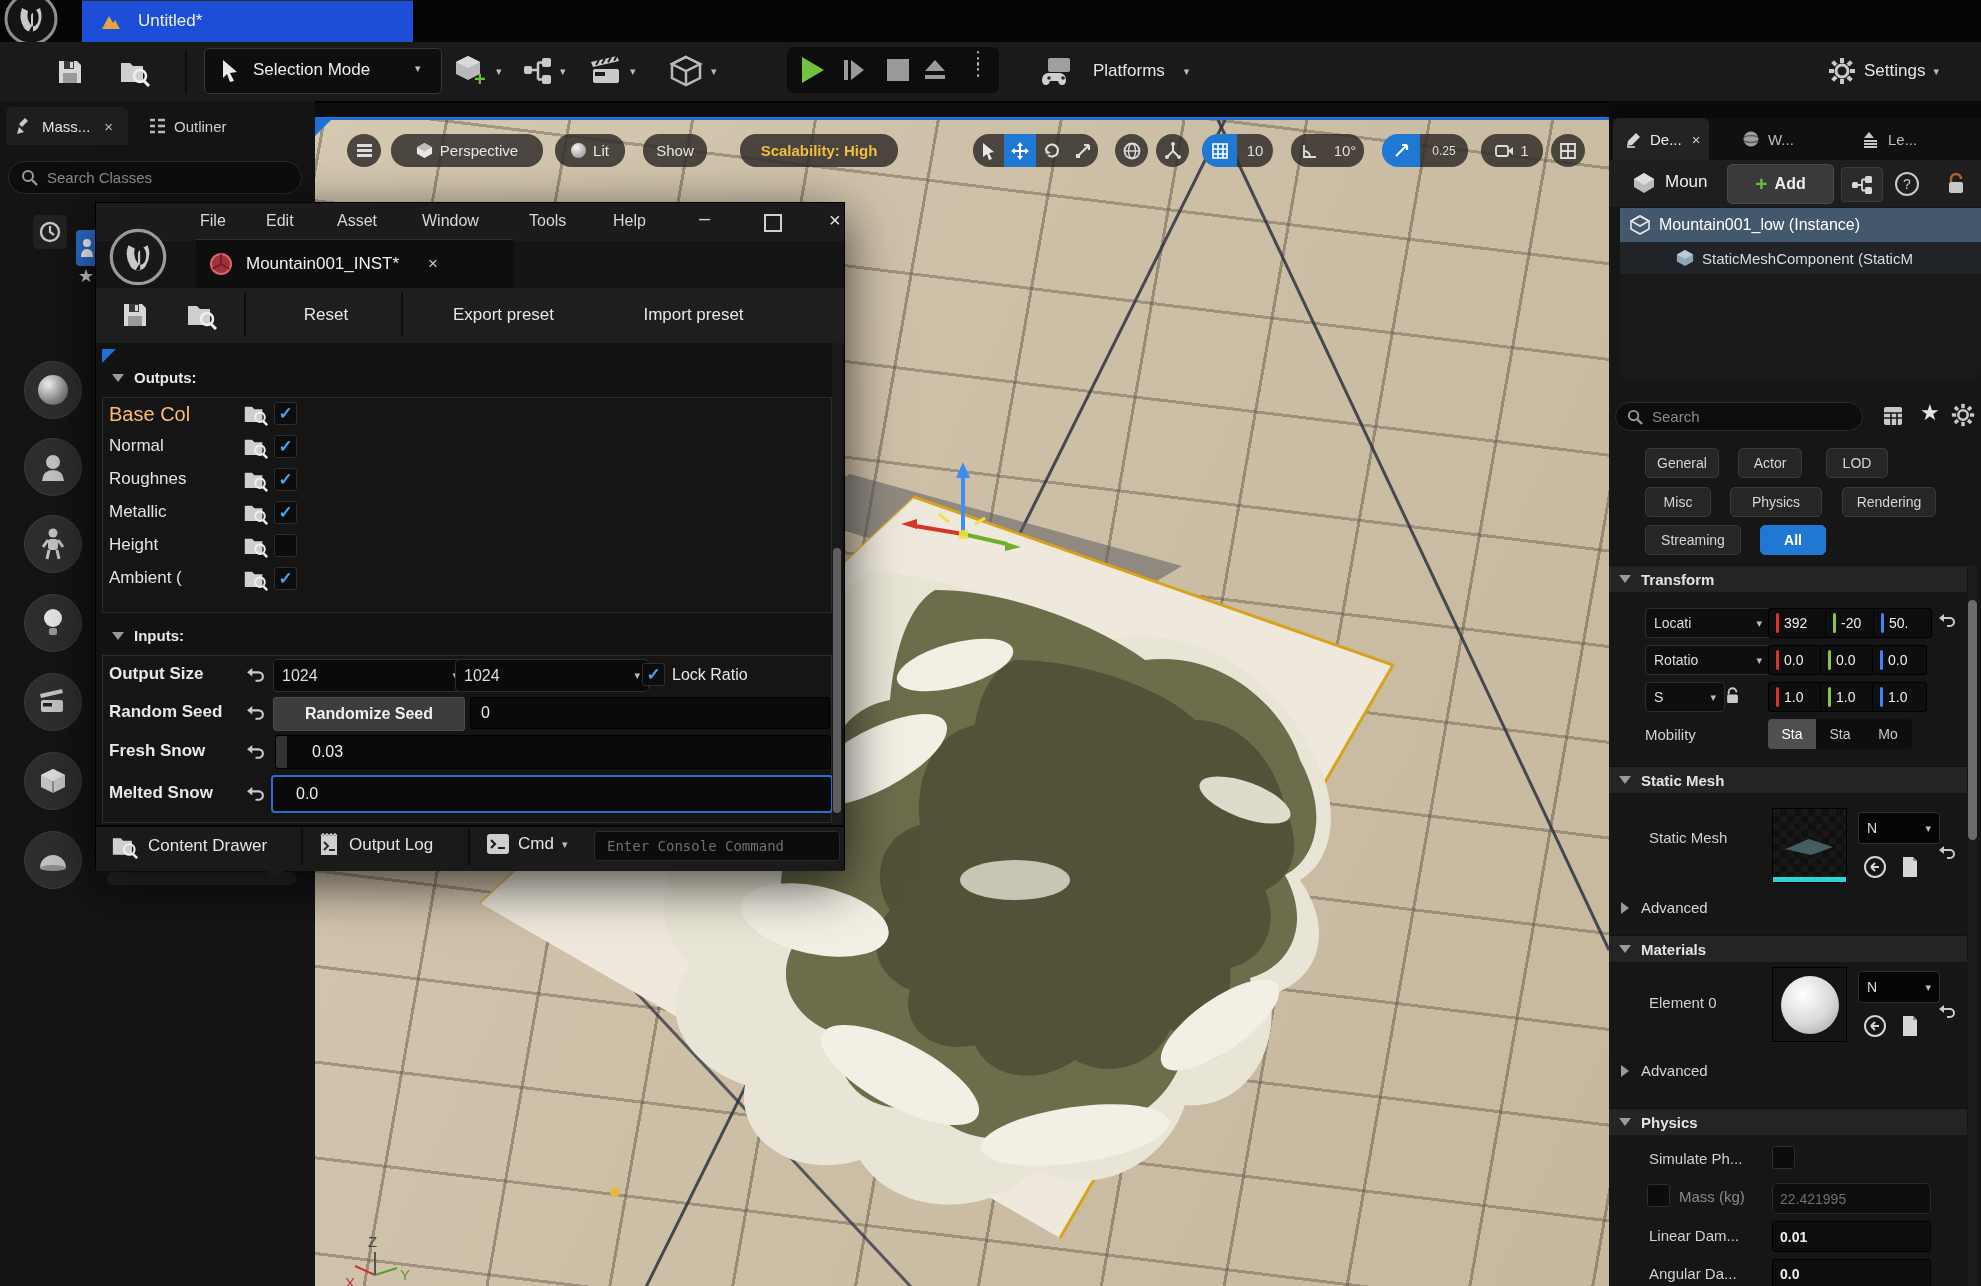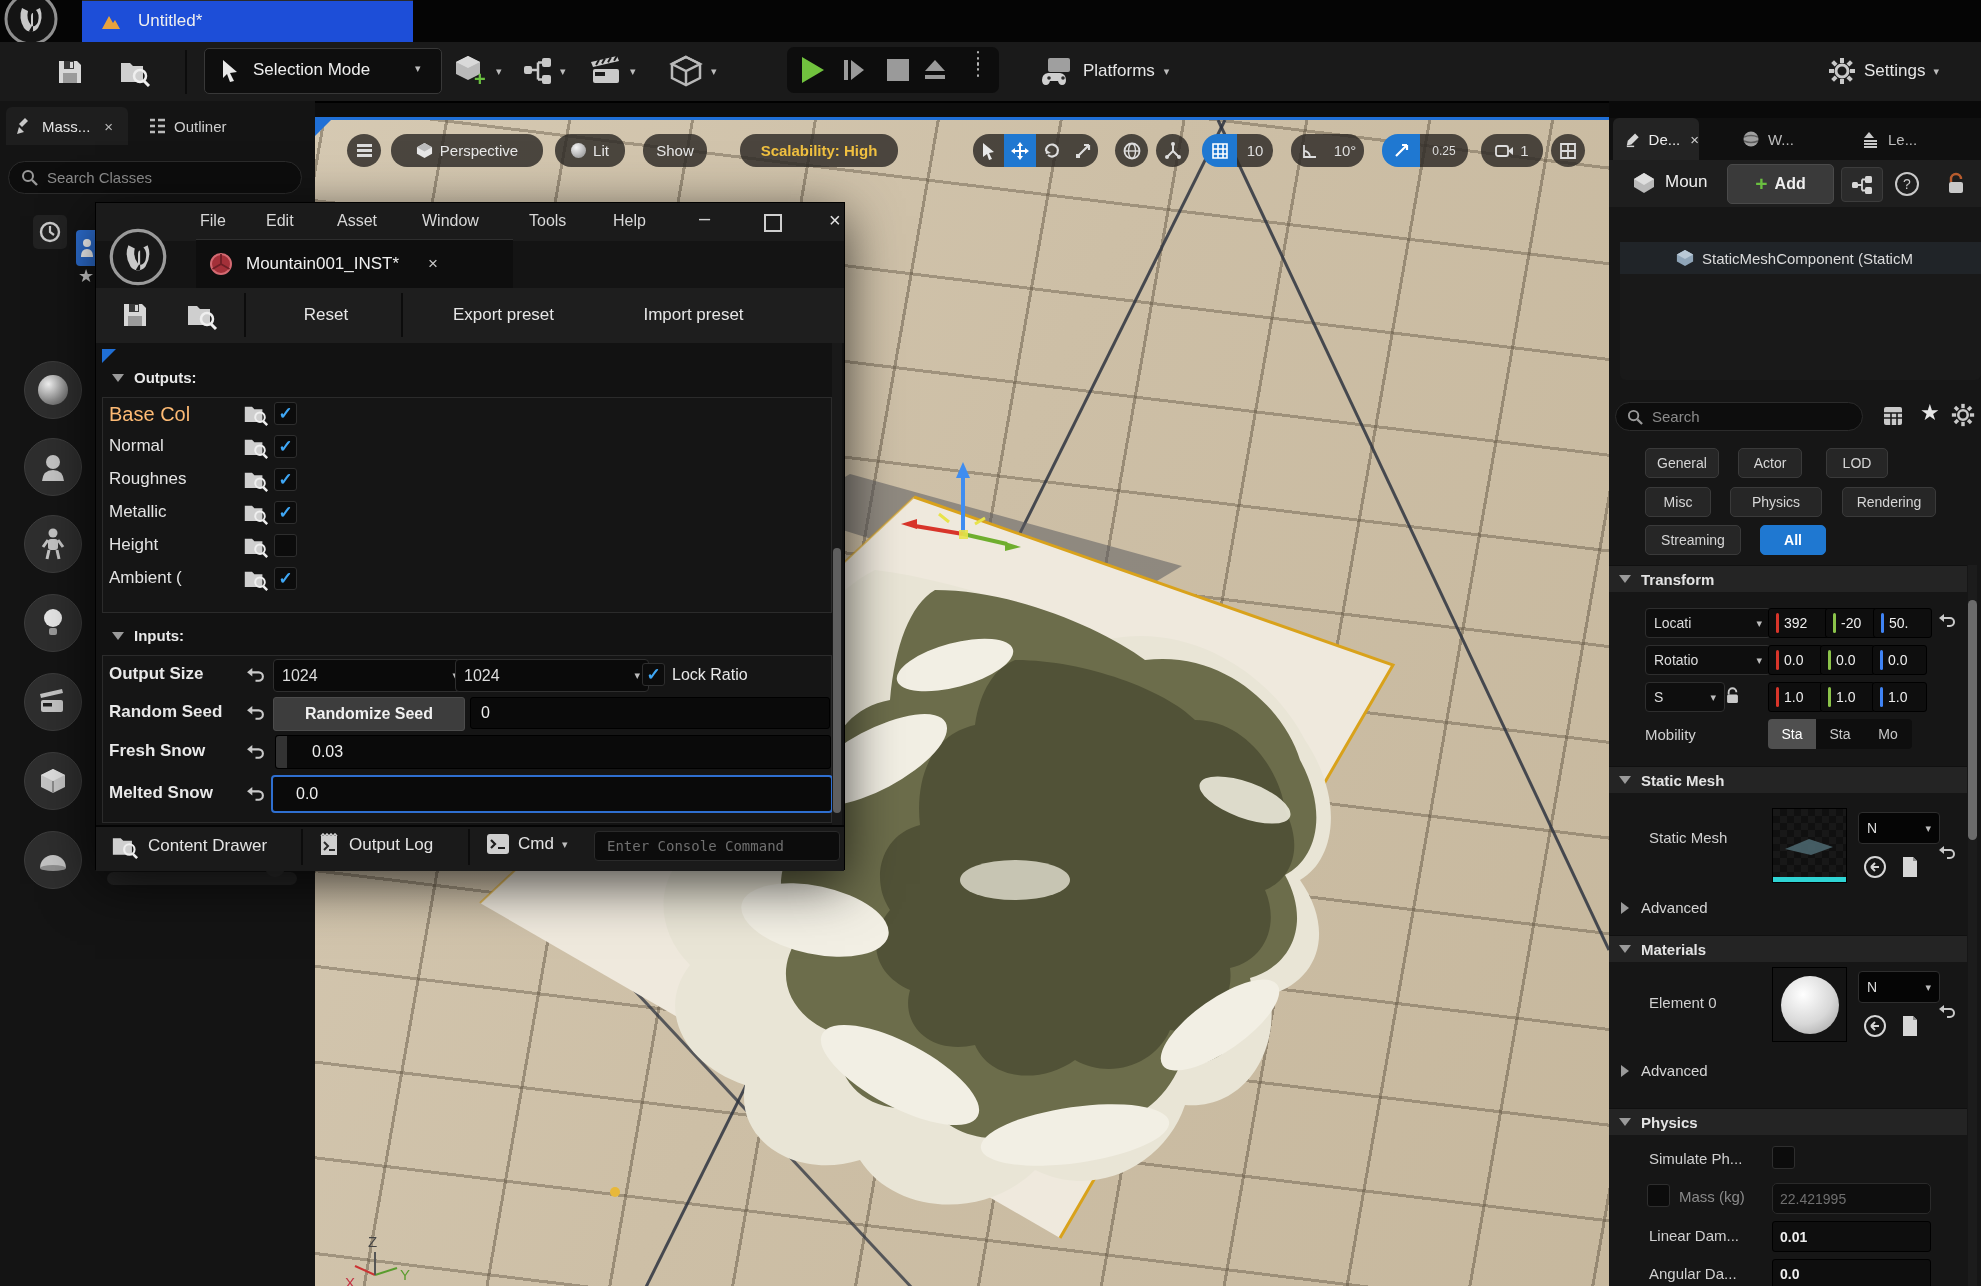--- a/index.html
+++ b/index.html
@@ -122,21 +122,21 @@
       <div style="width:22px;height:22px;background:#9a9a9a;"></div>
     </span>
     <span class="ab ic" style="left:134px;top:9px;width:28px;height:28px;">
       <svg width="24" height="24" viewBox="0 0 24 24">
           <path d="M12 2 L22 13 H2 Z" fill="#9a9a9a"></path>
           <rect x="2" y="17" width="20" height="4" fill="#9a9a9a"></rect>
         </svg>
     </span>
     <span class="ab" style="left:182px;top:6px;color:#bdbdbd;font-size:18px;letter-spacing:0;line-height:11px;">⋮<br>⋮</span>
   </div>
-  <div class="ab row" style="left:1040px;top:52px;width:150px;height:38px;gap:9px;">
+  <div class="ab row" style="left:1040px;top:52px;width:150px;height:38px;gap:19px;">
     <svg width="34" height="30" viewBox="0 0 34 30">
         <rect x="8" y="2" width="22" height="14" rx="2" fill="#9f9f9f"></rect>
         <path d="M8 17 q-6 1 -6 7 q0 5 4 5 q3 0 4 -4 h8 q1 4 4 4 q4 0 4 -5 q0 -6 -6 -7 z" fill="#cfcfcf"></path>
         <circle cx="9" cy="22" r="1.8" fill="#2a2a2a"></circle>
         <circle cx="23" cy="22" r="1.8" fill="#2a2a2a"></circle>
       </svg>
     <span style="font-size:17px;color:#e6e6e6;">Platforms</span>
     <span class="chev">▾</span>
   </div>
   <div class="ab row" style="left:1828px;top:52px;width:140px;height:38px;gap:8px;">
@@ -388,21 +388,21 @@
       <svg width="16" height="16" viewBox="0 0 16 16">
           <path d="M1 1 h14 v14 h-14 z M8 1 v14 M1 8 h14" stroke="#ddd" stroke-width="1.8" fill="none"></path>
         </svg>
     </div>
   </div>
 
   <div class="ab" style="left:1609px;top:101px;width:372px;height:1185px;background:#161616;">
     <div class="ab" style="left:0;top:0;width:372px;height:17px;background:#0a0a0a;"></div>
 
     <div class="ab" style="left:0;top:17px;width:372px;height:42px;background:#101010;"></div>
-    <div class="ab row" style="left:4px;top:17px;width:86px;height:42px;background:#232323;border-radius:6px 6px 0 0;gap:8px;padding-left:12px;box-sizing:border-box;">
+    <div class="ab row" style="left:4px;top:17px;width:96px;height:42px;background:#232323;border-radius:6px 6px 0 0;gap:8px;padding-left:12px;box-sizing:border-box;">
       <svg width="17" height="17" viewBox="0 0 17 17">
           <path d="M11 2 l4 4 -8 8 -5 1 1 -5 z" fill="#d6d6d6"></path>
           <path d="M2 16 h8" stroke="#d6d6d6" stroke-width="1.6"></path>
         </svg>
       <span style="font-size:15px;color:#eee;">De...</span>
       <span style="color:#ccc;margin-left:2px;">×</span>
     </div>
     <div class="ab row" style="left:121px;top:17px;width:90px;height:42px;gap:8px;padding-left:12px;box-sizing:border-box;">
       <svg width="18" height="18" viewBox="0 0 18 18">
           <circle cx="9" cy="9" r="7.5" fill="#9f9f9f"></circle>
@@ -444,20 +444,27 @@
           <text x="9" y="18" font-size="14" fill="#c9c9c9" font-family="Liberation Sans">?</text>
         </svg>
     </div>
     <div class="ab ic" style="left:330px;top:66px;width:33px;height:33px;">
       <svg width="22" height="24" viewBox="0 0 22 24">
           <path d="M6 10 V7 a5 5 0 0 1 10 0" fill="none" stroke="#b85c2e" stroke-width="2.4"></path>
           <rect x="4" y="10" width="14" height="11" rx="2" fill="#c9c9c9"></rect>
         </svg>
     </div>
 
+    <div class="ab row" style="left:11px;top:107px;width:361px;height:34px;background:#44586d;gap:9px;padding-left:10px;box-sizing:border-box;">
+      <svg width="20" height="20" viewBox="0 0 20 20">
+          <path d="M10 1 L19 6 v8 L10 19 L1 14 V6 Z" fill="none" stroke="#e6e6e6" stroke-width="1.6"></path>
+          <path d="M10 1 L19 6 L10 11 L1 6 Z" fill="none" stroke="#e6e6e6" stroke-width="1.6"></path>
+        </svg>
+      <span style="color:#fff;font-size:16px;">Mountain001_low (Instance)</span>
+    </div>
     <div class="ab row clip" style="left:11px;top:141px;width:361px;height:32px;background:#202428;gap:8px;padding-left:56px;box-sizing:border-box;">
       <svg width="18" height="18" viewBox="0 0 20 20">
           <path d="M10 1 L19 6 v8 L10 19 L1 14 V6 Z" fill="#8fa5b8"></path>
           <path d="M10 1 L19 6 L10 11 L1 6 Z" fill="#b9c9d6"></path>
         </svg>
       <span style="color:#dcdcdc;font-size:15px;white-space:nowrap;">StaticMeshComponent (StaticM</span>
     </div>
     <div class="ab" style="left:11px;top:173px;width:361px;height:106px;background:#191919;border-radius:0 0 6px 6px;"></div>
 
     <div class="ab row" style="left:6px;top:301px;width:248px;height:29px;background:#0d0d0d;border:1px solid #2b2b2b;border-radius:15px;gap:9px;padding-left:11px;box-sizing:border-box;">

